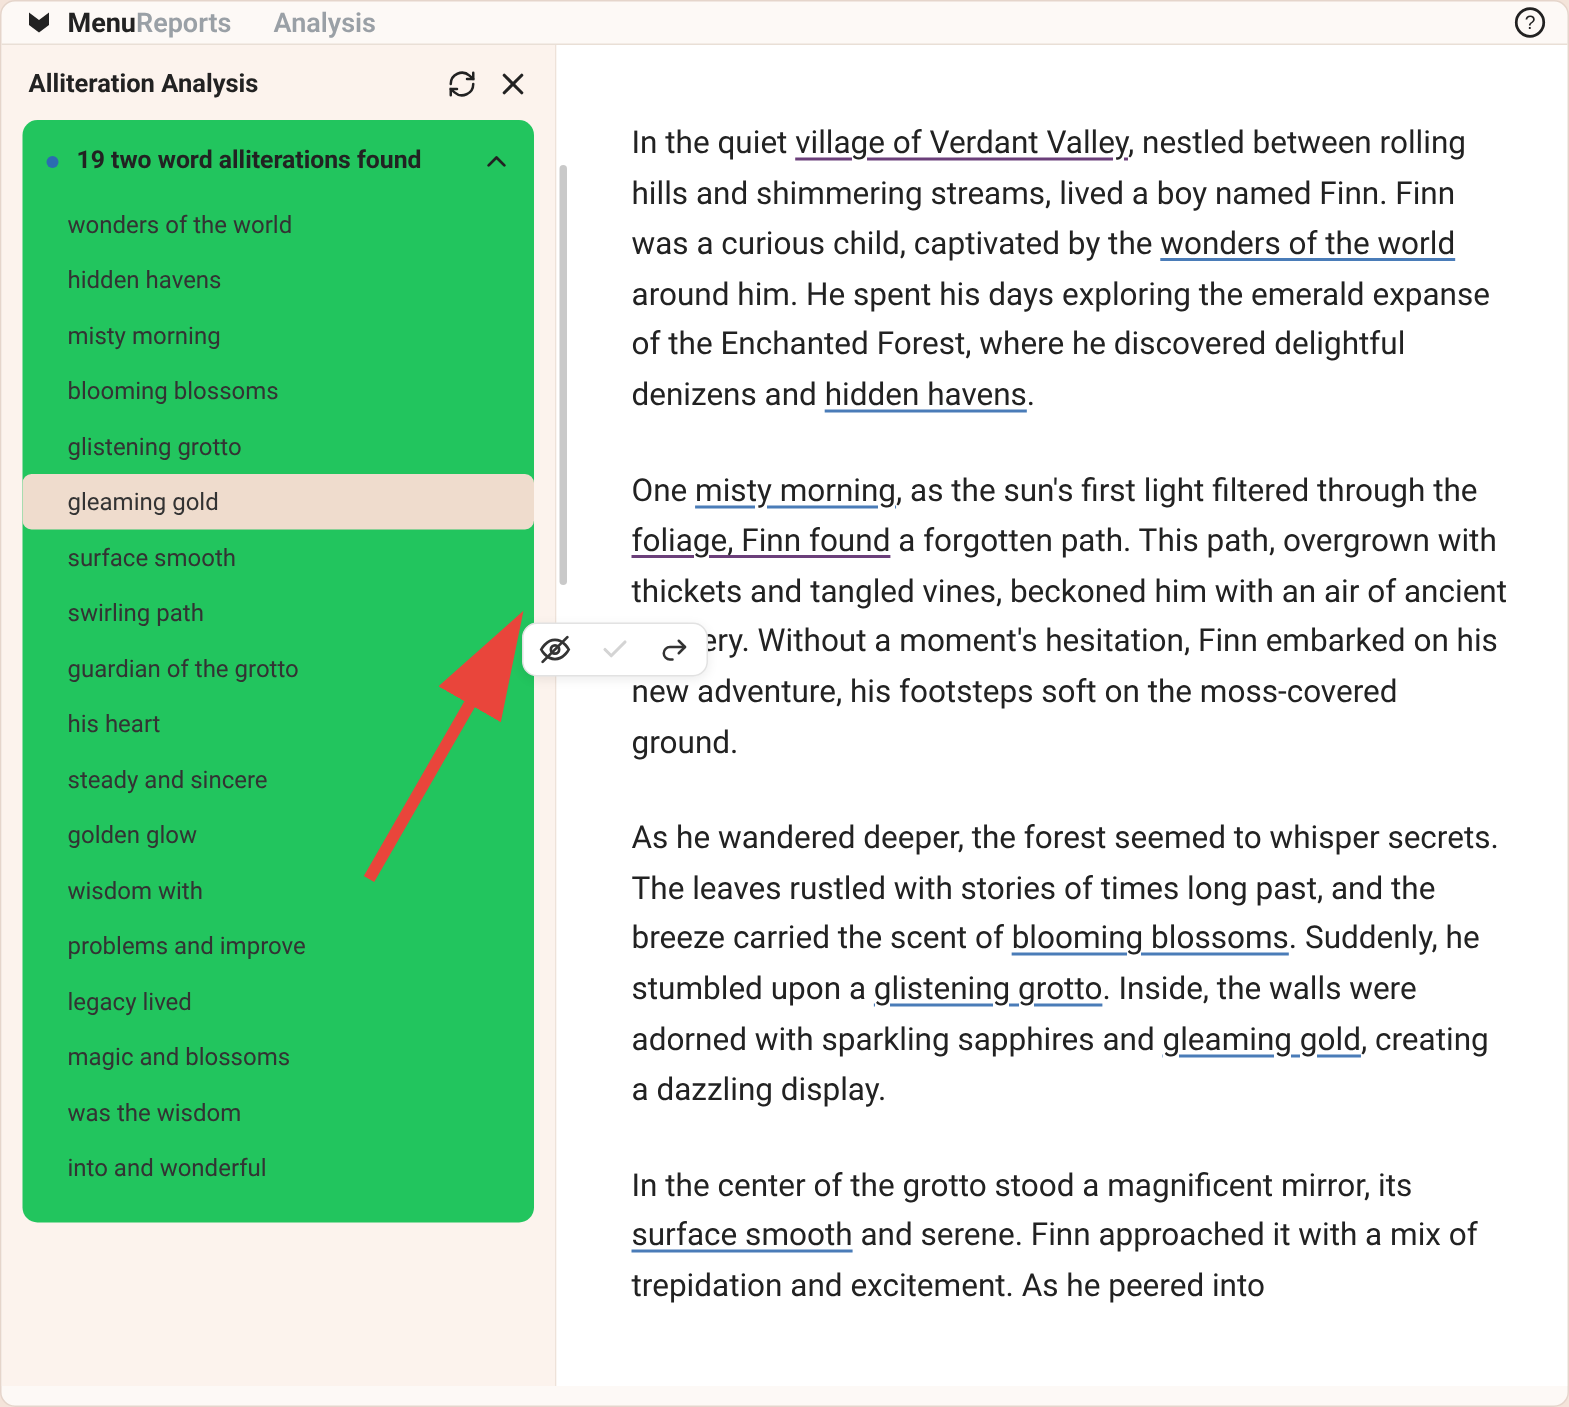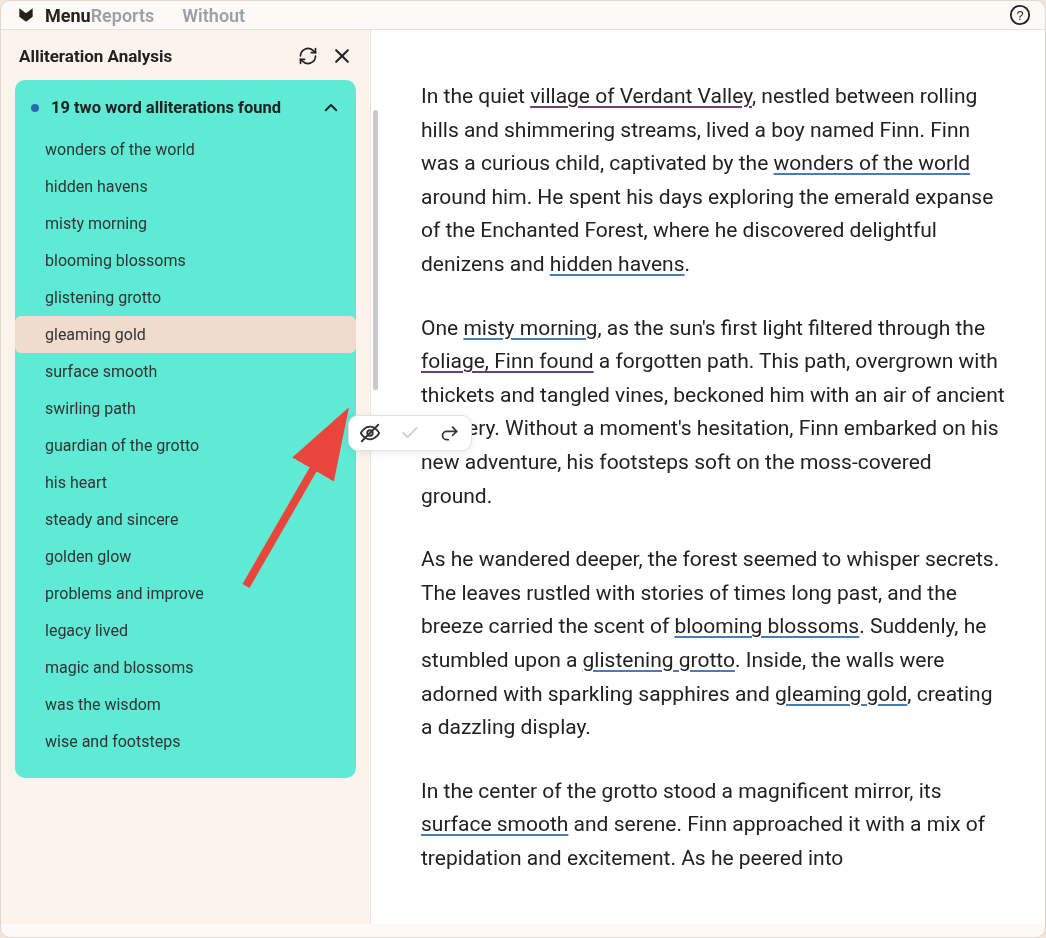--- a/index.html
+++ b/index.html
@@ -11,21 +11,21 @@
   .tabs{display:flex;gap:28px;}
   .tab{font-size:18px;font-weight:600;color:#9aa0a6;cursor:pointer;}
   .spacer{flex:1;}
   .help{width:22px;height:22px;cursor:pointer;}
   .body{display:flex;height:894px;}
   .sidebar{width:370px;background:#fcf3ed;border-right:1px solid #eee2d9;display:flex;flex-direction:column;}
   .panel-header{display:flex;align-items:center;padding:16px 18px 14px 18px;}
   .panel-title{font-weight:700;font-size:17px;color:#222;}
   .panel-spacer{flex:1;}
   .panel-icon{margin-left:14px;cursor:pointer;display:flex;}
-  .section-box{margin:0 14px 14px 14px;background:#5eead4;border-radius:10px;padding:12px 0 18px 0;overflow-y:auto;}
+  .section-box{margin:0 14px 14px 14px;background:#22c55e;border-radius:10px;padding:12px 0 18px 0;overflow-y:auto;}
   .section-header{display:flex;align-items:center;padding:6px 16px 14px 16px;}
   .dot{width:8px;height:8px;border-radius:50%;background:#2b6cb0;margin-right:12px;}
   .section-title{font-weight:700;font-size:16.5px;color:#222;flex:1;}
   .chev{cursor:pointer;}
   .items{display:flex;flex-direction:column;}
   .item{padding:9px 16px 9px 30px;font-size:16px;color:#333;cursor:pointer;border-radius:6px;}
   .item.selected{background:#efdccd;}
   .content{flex:1;overflow:hidden;position:relative;background:#fff;}
   .content-inner{position:absolute;left:10px;right:0;top:0;bottom:0;overflow-y:hidden;}
   .scroll-indicator{position:absolute;left:2px;top:80px;width:5px;height:280px;background:#c9c9c9;border-radius:3px;}
@@ -44,21 +44,21 @@
 <div class="app">
   <div class="topbar">
     <span class="logo">
       <svg width="20" height="20" viewBox="0 0 24 24">
           <path d="M4 4 L12 10 L20 4 L20 14 L12 20 L4 14 Z" fill="#222"></path>
         </svg>
     </span>
     <span class="menu-label">Menu</span>
     <div class="tabs">
       <span class="tab">Reports</span>
-      <span class="tab">Without</span>
+      <span class="tab">Analysis</span>
     </div>
     <div class="spacer"></div>
     <span class="help">
       <svg width="22" height="22" viewBox="0 0 24 24">
           <circle cx="12" cy="12" r="10" fill="none" stroke="#222" stroke-width="2"></circle>
           <text x="12" y="17" text-anchor="middle" font-size="14" font-family="sans-serif" fill="#222">?</text>
         </svg>
     </span>
   </div>
 
@@ -98,25 +98,26 @@
             <div class="item">misty morning</div>
             <div class="item">blooming blossoms</div>
             <div class="item">glistening grotto</div>
             <div class="item selected">gleaming gold</div>
             <div class="item">surface smooth</div>
             <div class="item">swirling path</div>
             <div class="item">guardian of the grotto</div>
             <div class="item">his heart</div>
             <div class="item">steady and sincere</div>
             <div class="item">golden glow</div>
+            <div class="item">wisdom with</div>
             <div class="item">problems and improve</div>
             <div class="item">legacy lived</div>
             <div class="item">magic and blossoms</div>
             <div class="item">was the wisdom</div>
-            <div class="item">wise and footsteps</div>
+            <div class="item">into and wonderful</div>
           </div>
       </div>
     </div>
 
     <div class="content">
       <div class="scroll-indicator"></div>
       <div class="content-inner">
         <div class="doc" id="doc">
             <p>In the quiet <span class="ul1">village of Verdant Valley</span>, nestled between rolling hills and shimmering streams, lived a boy named Finn. Finn was a curious child, captivated by the <span class="ul2">wonders of the world</span> around him. He spent his days exploring the emerald expanse of the Enchanted Forest, where he discovered delightful denizens and <span class="ul2">hidden havens</span>.</p>
             <p>One <span class="ul2">misty morning</span>, as the sun's first light filtered through the <span class="ul1">foliage, Finn found</span> a forgotten path. This path, overgrown with thickets and tangled vines, beckoned him with an air of ancient mystery. Without a moment's hesitation, Finn embarked on his new adventure, his footsteps soft on the moss-covered ground.</p>

